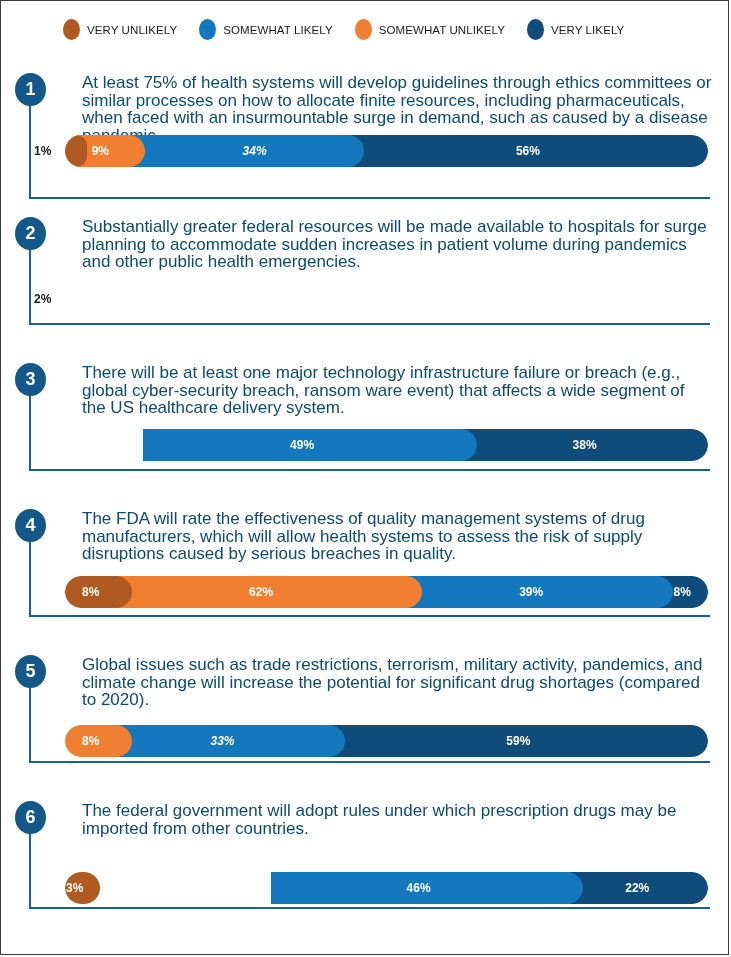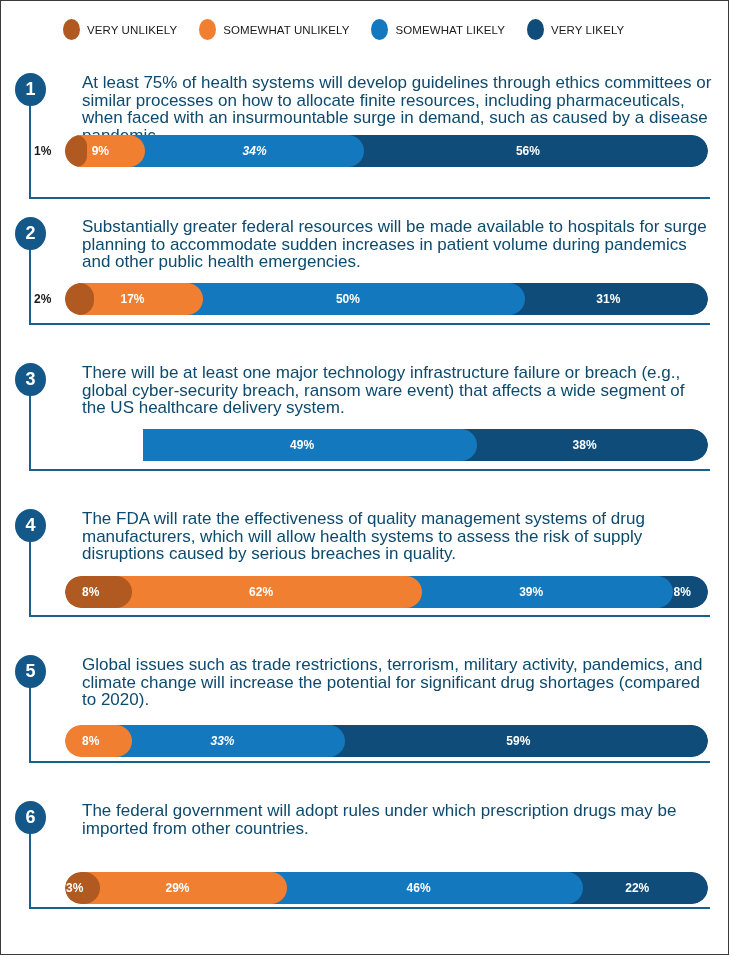--- a/index.html
+++ b/index.html
@@ -86,26 +86,26 @@
 <body>
 
 <div id="page">
 
   <div class="legend" id="legend">
       <div class="legend-item">
         <span class="legend-dot" style="background: rgb(176, 90, 33);"></span>
         <span class="legend-label">VERY UNLIKELY</span>
       </div>
       <div class="legend-item">
+        <span class="legend-dot" style="background: rgb(19, 120, 190);"></span>
+        <span class="legend-label">SOMEWHAT LIKELY</span>
+      </div>
+      <div class="legend-item">
         <span class="legend-dot" style="background: rgb(240, 127, 49);"></span>
         <span class="legend-label">SOMEWHAT UNLIKELY</span>
-      </div>
-      <div class="legend-item">
-        <span class="legend-dot" style="background: rgb(19, 120, 190);"></span>
-        <span class="legend-label">SOMEWHAT LIKELY</span>
       </div>
       <div class="legend-item">
         <span class="legend-dot" style="background: rgb(15, 76, 122);"></span>
         <span class="legend-label">VERY LIKELY</span>
       </div>
     </div>
 
   <div id="rows-container">
       <div class="row" style="top: 72px;">
         <div class="bracket" style="height: 110px;"></div>
@@ -126,32 +126,20 @@
             </div>
           </div>
         </div>
       </div>
       <div class="row" style="top: 216px;">
         <div class="bracket" style="height: 92px;"></div>
         <div class="badge" style="background: rgb(20, 88, 138);">2</div>
         <div class="prose">Substantially greater federal resources will be made available to hospitals for surge planning to accommodate sudden increases in patient volume during pandemics and other public health emergencies.</div>
         <div class="barwrap" style="top: 66px;">
           <div class="leftpct">2%</div>
-          <div class="bar">
-            <div class="seg rounded-l" style="left: 0px; width: 28.86px; background: rgb(176, 90, 33); z-index: 40; border-top-right-radius: 16px; border-bottom-right-radius: 16px;"></div>
-            <div class="seg" style="left: 12.86px; width: 125.31px; background: rgb(240, 127, 49); z-index: 39; border-top-right-radius: 16px; border-bottom-right-radius: 16px;">
-              <span class="seg-label" style="position: absolute; left: 0px; width: 109.31px; text-align: center;">17%</span>
-            </div>
-            <div class="seg" style="left: 122.17px; width: 337.5px; background: rgb(19, 120, 190); z-index: 38; border-top-right-radius: 16px; border-bottom-right-radius: 16px;">
-              <span class="seg-label" style="position: absolute; left: 0px; width: 321.5px; text-align: center;">50%</span>
-            </div>
-            <div class="seg rounded-r" style="left: 443.67px; width: 199.33px; background: rgb(15, 76, 122); z-index: 37;">
-              <span class="seg-label" style="position: absolute; left: 0px; width: 199.33px; text-align: center;">31%</span>
-            </div>
-          </div>
         </div>
       </div>
       <div class="row" style="top: 362px;">
         <div class="bracket" style="height: 92px;"></div>
         <div class="badge" style="background: rgb(20, 88, 138);">3</div>
         <div class="prose">There will be at least one major technology infrastructure failure or breach (e.g., global cyber-security breach, ransom ware event) that affects a wide segment of the US healthcare delivery system.</div>
         <div class="barwrap" style="top: 66px;">
           <div class="bar">
             <div class="seg" style="left: 77.9394px; width: 334.253px; background: rgb(19, 120, 190); z-index: 39; border-top-right-radius: 16px; border-bottom-right-radius: 16px;">
               <span class="seg-label" style="position: absolute; left: 0px; width: 318.253px; text-align: center;">49%</span>
@@ -203,23 +191,20 @@
       </div>
       <div class="row" style="top: 800px;">
         <div class="bracket" style="height: 92px;"></div>
         <div class="badge" style="background: rgb(20, 88, 138);">6</div>
         <div class="prose">The federal government will adopt rules under which prescription drugs may be imported from other countries.</div>
         <div class="barwrap" style="top: 71px;">
           <div class="bar">
             <div class="seg rounded-l" style="left: 0px; width: 35.29px; background: rgb(176, 90, 33); z-index: 40; border-top-right-radius: 16px; border-bottom-right-radius: 16px;">
               <span class="seg-label" style="position: absolute; left: 0px; width: 19.29px; text-align: center;">3%</span>
             </div>
-            <div class="seg" style="left: 19.29px; width: 202.47px; background: rgb(240, 127, 49); z-index: 39; border-top-right-radius: 16px; border-bottom-right-radius: 16px;">
-              <span class="seg-label" style="position: absolute; left: 0px; width: 186.47px; text-align: center;">29%</span>
-            </div>
             <div class="seg" style="left: 205.76px; width: 311.78px; background: rgb(19, 120, 190); z-index: 38; border-top-right-radius: 16px; border-bottom-right-radius: 16px;">
               <span class="seg-label" style="position: absolute; left: 0px; width: 295.78px; text-align: center;">46%</span>
             </div>
             <div class="seg rounded-r" style="left: 501.54px; width: 141.46px; background: rgb(15, 76, 122); z-index: 37;">
               <span class="seg-label" style="position: absolute; left: 0px; width: 141.46px; text-align: center;">22%</span>
             </div>
           </div>
         </div>
       </div>
     </div>

